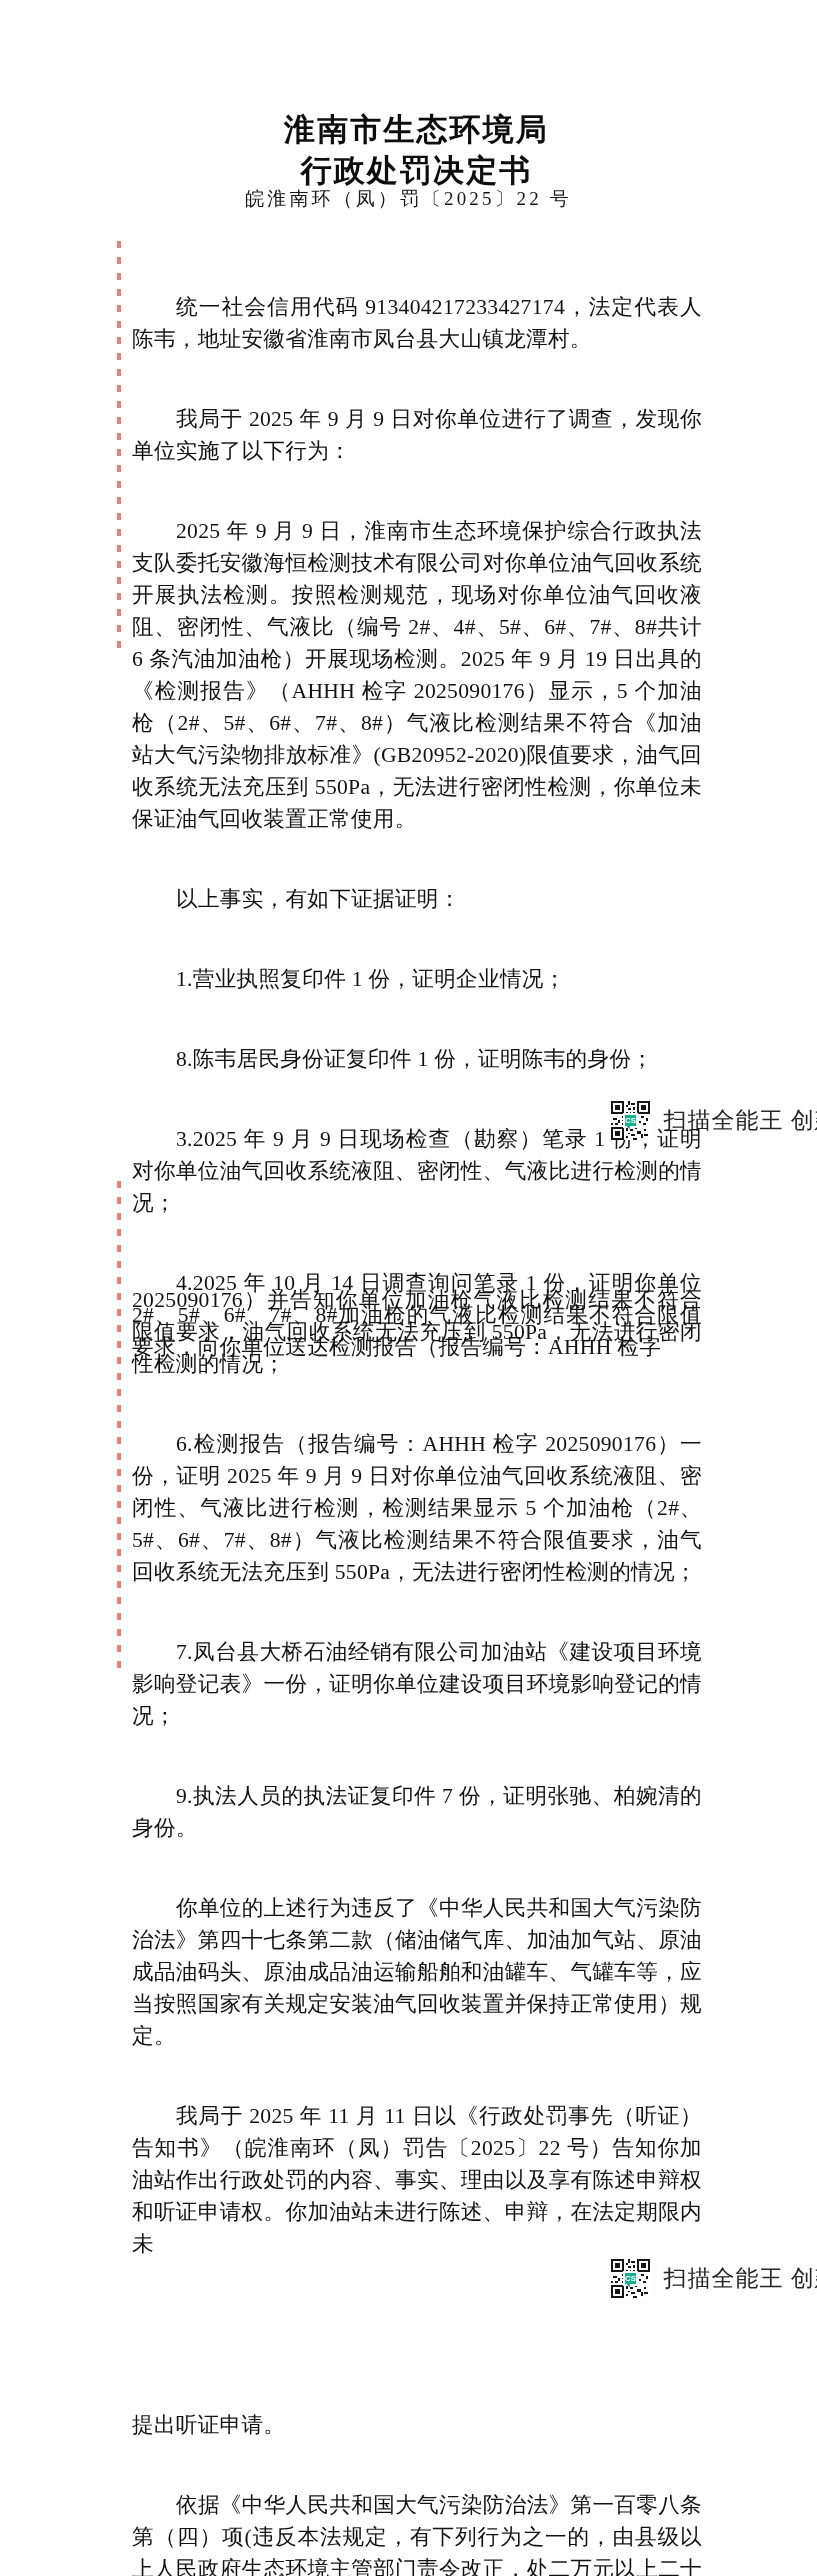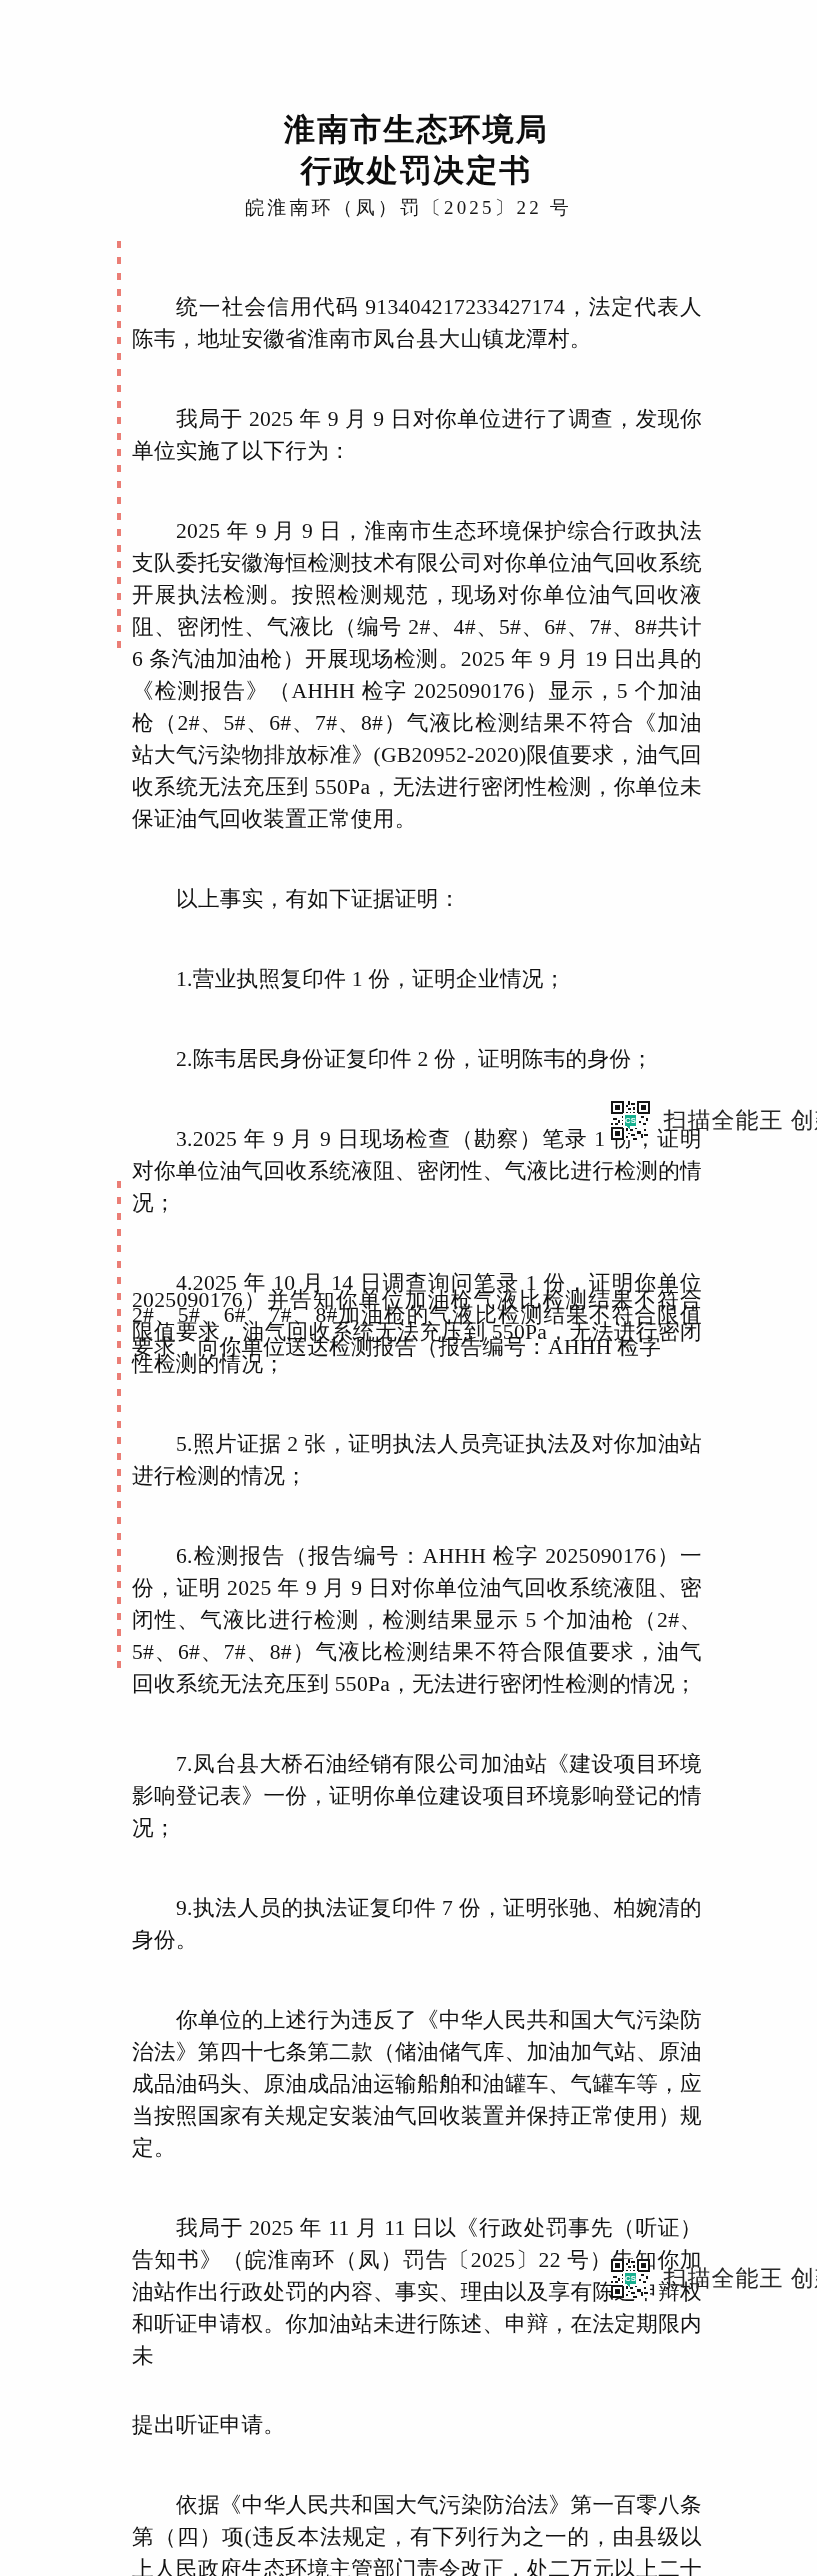--- a/index.html
+++ b/index.html
@@ -18,21 +18,21 @@
     top:109px;left:8px;width:817px;
     text-align:center;
     font-weight:700;
     font-size:31px;
     line-height:41px;
     letter-spacing:2.1px;
     color:#0d0d0d;
   }
   .doc-number{
     position:absolute;
-    top:195px;left:0;width:817px;
+    top:186px;left:0;width:817px;
     text-align:center;
     font-size:19px;
     letter-spacing:3.1px;
     color:#171717;
   }
   
   .page-body{
     position:absolute;
     left:132px;
     width:570px;
@@ -90,27 +90,26 @@
     <div>行政处罚决定书</div>
   </div>
   <div class="doc-number">皖淮南环（凤）罚〔2025〕22 号</div>
 
   <div class="page-body p1">
       <p class="para indent">统一社会信用代码 913404217233427174，法定代表人陈韦，地址安徽省淮南市凤台县大山镇龙潭村。</p>
       <p class="para indent">我局于 2025 年 9 月 9 日对你单位进行了调查，发现你单位实施了以下行为：</p>
       <p class="para indent">2025 年 9 月 9 日，淮南市生态环境保护综合行政执法支队委托安徽海恒检测技术有限公司对你单位油气回收系统开展执法检测。按照检测规范，现场对你单位油气回收液阻、密闭性、气液比（编号 2#、4#、5#、6#、7#、8#共计 6 条汽油加油枪）开展现场检测。2025 年 9 月 19 日出具的《检测报告》（AHHH 检字 2025090176）显示，5 个加油枪（2#、5#、6#、7#、8#）气液比检测结果不符合《加油站大气污染物排放标准》(GB20952-2020)限值要求，油气回收系统无法充压到 550Pa，无法进行密闭性检测，你单位未保证油气回收装置正常使用。</p>
       <p class="para indent">以上事实，有如下证据证明：</p>
       <p class="para indent">1.营业执照复印件 1 份，证明企业情况；</p>
-      <p class="para indent">2.陈韦居民身份证复印件 2 份，证明陈韦的身份；</p>
+      <p class="para indent">8.陈韦居民身份证复印件 1 份，证明陈韦的身份；</p>
       <p class="para indent">3.2025 年 9 月 9 日现场检查（勘察）笔录 1 份，证明对你单位油气回收系统液阻、密闭性、气液比进行检测的情况；</p>
       <p class="para indent">4.2025 年 10 月 14 日调查询问笔录 1 份，证明你单位 2#、5#、6#、7#、8#加油枪的气液比检测结果不符合限值要求，向你单位送达检测报告（报告编号：AHHH 检字</p>
     </div>
   <div class="page-body p2">
       <p class="para">2025090176）并告知你单位加油枪气液比检测结果不符合限值要求，油气回收系统无法充压到 550Pa，无法进行密闭性检测的情况；</p>
-      <p class="para indent">5.照片证据 2 张，证明执法人员亮证执法及对你加油站进行检测的情况；</p>
       <p class="para indent">6.检测报告（报告编号：AHHH 检字 2025090176）一份，证明 2025 年 9 月 9 日对你单位油气回收系统液阻、密闭性、气液比进行检测，检测结果显示 5 个加油枪（2#、5#、6#、7#、8#）气液比检测结果不符合限值要求，油气回收系统无法充压到 550Pa，无法进行密闭性检测的情况；</p>
       <p class="para indent">7.凤台县大桥石油经销有限公司加油站《建设项目环境影响登记表》一份，证明你单位建设项目环境影响登记的情况；</p>
       <p class="para indent">9.执法人员的执法证复印件 7 份，证明张驰、柏婉清的身份。</p>
       <p class="para indent">你单位的上述行为违反了《中华人民共和国大气污染防治法》第四十七条第二款（储油储气库、加油加气站、原油成品油码头、原油成品油运输船舶和油罐车、气罐车等，应当按照国家有关规定安装油气回收装置并保持正常使用）规定。</p>
       <p class="para indent">我局于 2025 年 11 月 11 日以《行政处罚事先（听证）告知书》（皖淮南环（凤）罚告〔2025〕22 号）告知你加油站作出行政处罚的内容、事实、理由以及享有陈述申辩权和听证申请权。你加油站未进行陈述、申辩，在法定期限内未</p>
     </div>
   <div class="page-body p3">
       <p class="para">提出听证申请。</p>
       <p class="para indent">依据《中华人民共和国大气污染防治法》第一百零八条第（四）项(违反本法规定，有下列行为之一的，由县级以上人民政府生态环境主管部门责令改正，处二万元以上二十万元以下的罚款;拒不改正的，责令停产整治：...(四)储油储气库、加油加气站和油罐车、气罐车等，未按照国家有关规定安装并正常使用油气回收装置的)规定，根据《长江三角洲区域生态环境违法行为行政处罚裁量基准表》表 19 通用裁量表的处罚裁量标准计算，我局拟对你单位作出如下行政处罚：</p>
     </div>

